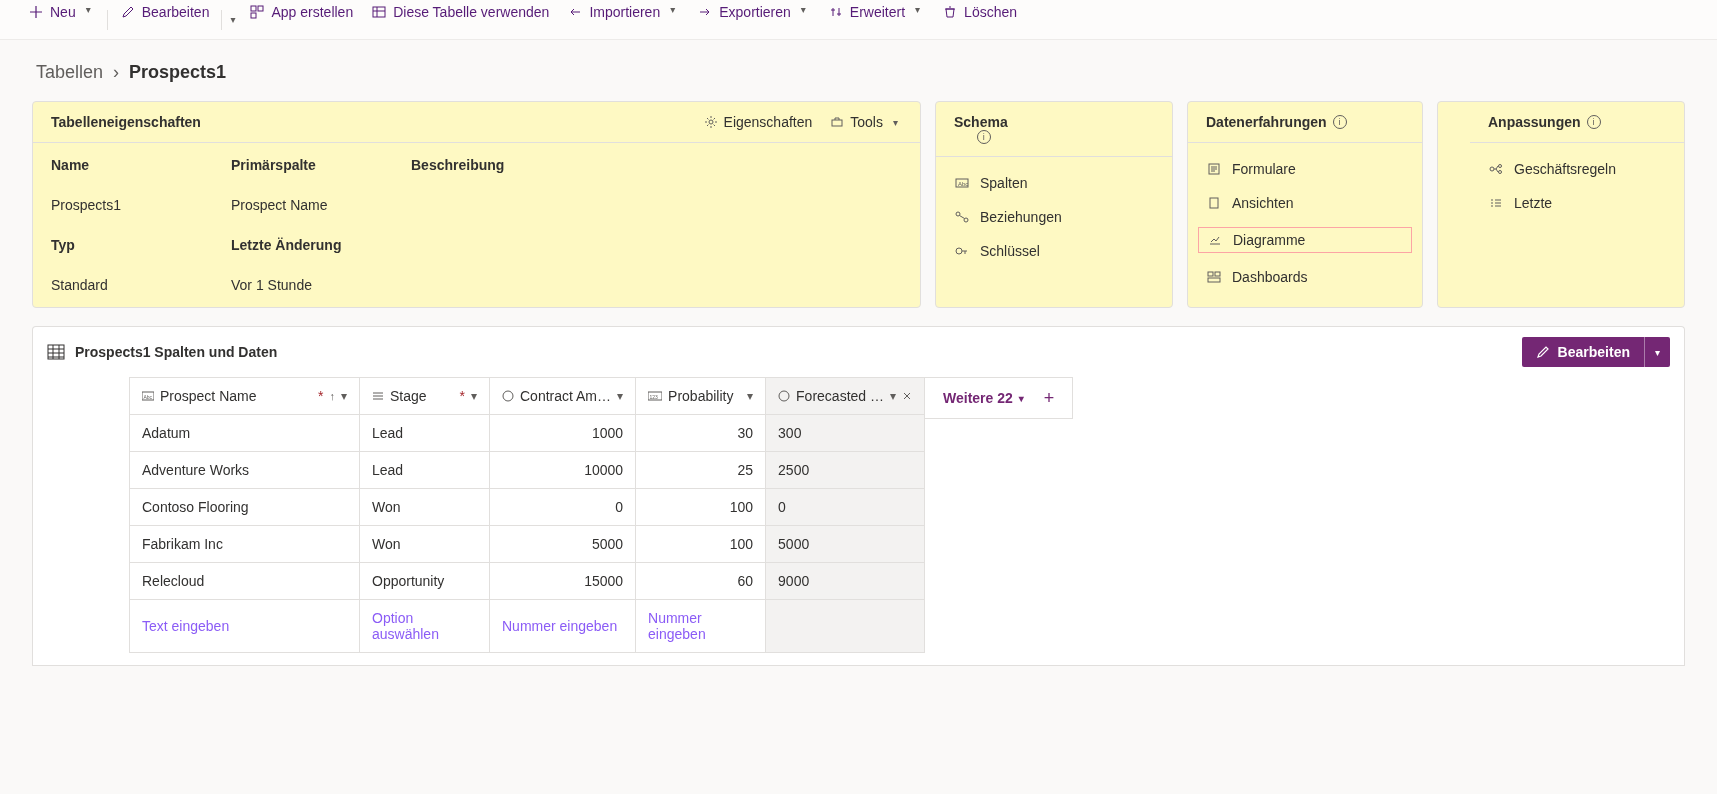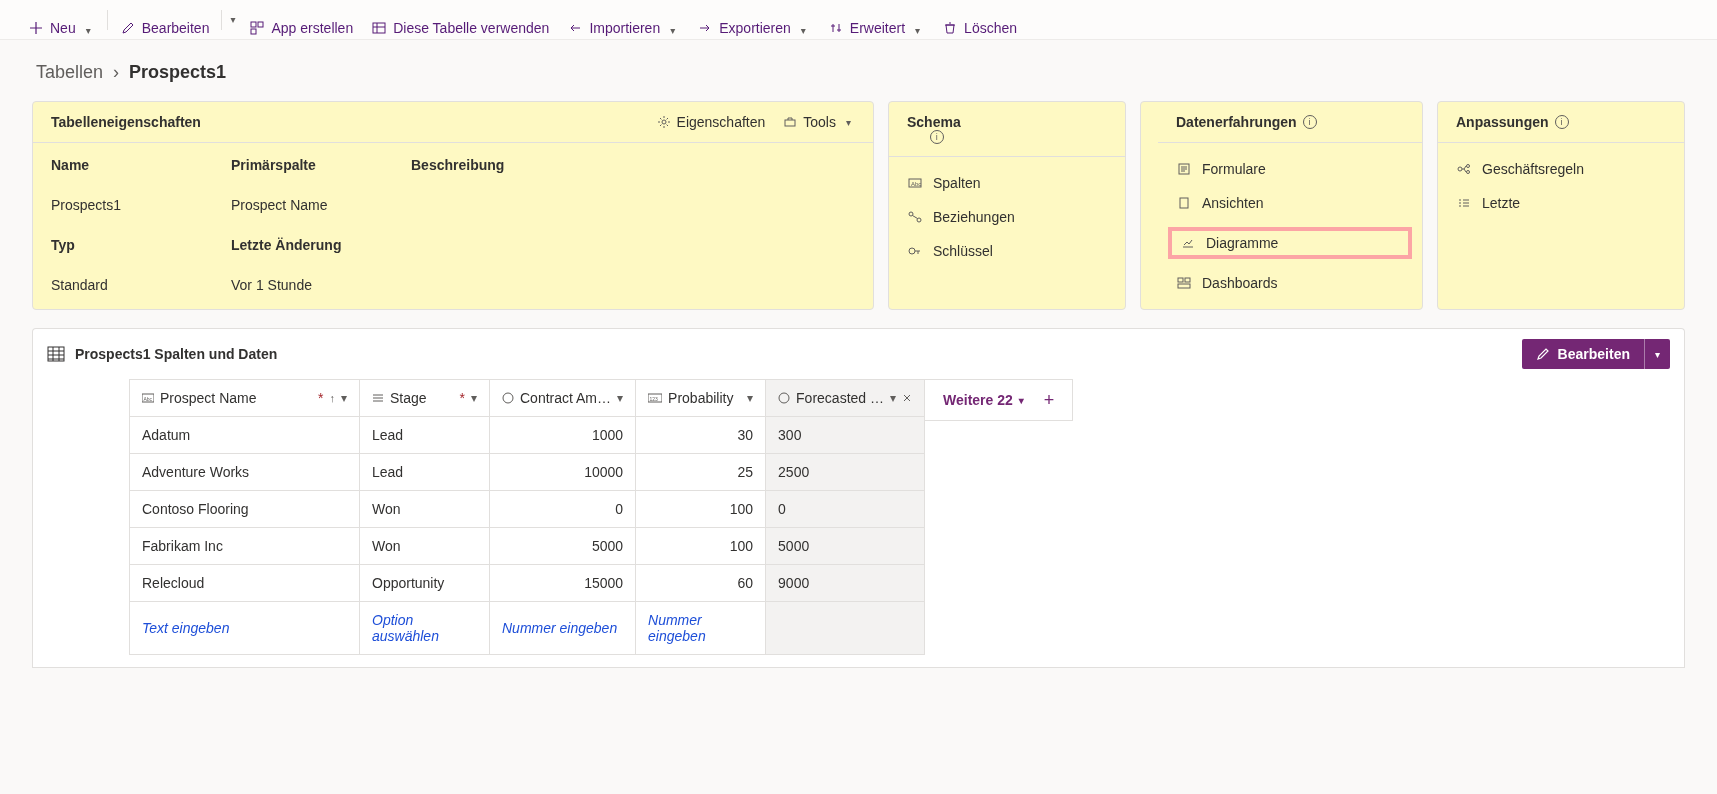--- a/index.html
+++ b/index.html
@@ -6,54 +6,54 @@
   body {
     font-family: "Segoe UI", -apple-system, sans-serif;
     font-size: 14px;
     color: #323130;
     background: #faf9f8;
     width: 1717px;
   }
 
   
   .command-bar { background: #fdfcfb; border-bottom: 1px solid #edebe9; height: 40px; display: flex; align-items: center; padding: 0 20px; gap: 2px; }
-  .cmd-item { display: inline-flex; align-items: flex-end; gap: 6px; padding: 0 8px; height: 32px; color: #561b77; cursor: pointer; font-size: 14px; }
+  .cmd-item { display: inline-flex; align-items: flex-start; gap: 6px; padding: 0 8px; height: 32px; color: #561b77; cursor: pointer; font-size: 14px; }
   .cmd-chevron { color: #605e5c; font-size: 10px; padding: 0 4px; }
   .cmd-divider { width: 1px; height: 20px; background: #e1dfdd; margin: 0 2px; }
   .cmd-icon { width: 16px; height: 16px; display: inline-flex; align-items: center; justify-content: center; }
 
   
   .breadcrumb-row { padding: 22px 36px 18px; display: flex; align-items: center; gap: 10px; font-size: 18px; }
   .breadcrumb-root { color: #605e5c; cursor:pointer; }
   .breadcrumb-sep { color: #605e5c; }
   .breadcrumb-current { font-weight: 600; color: #323130; }
 
   
   .cards-row { display: flex; gap: 14px; padding: 0 32px; }
   .card { background: #fef9c3; border: 1px solid #e1dfdd; border-radius: 4px; }
   .card-props { flex: 1 1 740px; }
   .card-schema { width: 238px; }
-  .card-data { width: 283px; padding-left: 17px; }
-  .card-custom { width: 248px; }
+  .card-data { width: 236px; }
+  .card-custom { width: 248px; padding-left: 32px; }
   .card-header { display: flex; align-items: center; justify-content: space-between; padding: 12px 18px; border-bottom: 1px solid #e1dfdd; font-weight: 600; }
   .card-header-actions { display: flex; gap: 18px; align-items: center; font-weight: 400; }
   .header-action { display: inline-flex; gap: 6px; align-items: center; color: #323130; cursor:pointer; }
   .info-icon { width:14px; height:14px; border:1px solid #605e5c; border-radius:50%; display:inline-flex; align-items:center; justify-content:center; font-size:9px; color:#605e5c; margin-left:6px; font-weight:400;}
   .card-body { padding: 14px 18px; }
   .card-body-flex { display:flex; flex-direction:column; gap:10px; }
 
   
   .props-grid { display: grid; grid-template-columns: 180px 180px 1fr; row-gap: 24px; }
   .prop-label { font-weight: 600; }
   .prop-value { color: #323130; }
 
   
   .link-item { display: flex; align-items: center; gap: 10px; padding: 4px 0; cursor: pointer; color: #323130; }
   .link-item .li-icon { width: 16px; display:inline-flex; justify-content:center; color:#605e5c; }
-  .highlighted { border: 4px solid #fca5a5; padding: 4px 8px; margin: 2px -8px; }
+  .highlighted { border: 1px solid #fca5a5; padding: 4px 8px; margin: 2px -8px; }
 
   
   .section-bar { margin: 18px 32px 0; background:#fff; border:1px solid #e1dfdd; border-bottom:none; border-radius:4px 4px 0 0; display:flex; align-items:center; justify-content:space-between; padding: 10px 14px; }
   .section-title { display:flex; align-items:center; gap:10px; font-weight:600; }
   .edit-split { display:flex; }
   .edit-btn { background:#742774; color:#fff; padding:7px 14px; font-weight:600; display:inline-flex; gap:8px; align-items:center; border-radius:2px 0 0 2px; cursor:pointer; }
   .edit-split .split { background:#742774; border-left:1px solid rgba(255,255,255,.4); color:#fff; padding:7px 10px; border-radius:0 2px 2px 0; cursor:pointer; font-size:10px; display:flex; align-items:center;}
 
   
   .grid-wrap { margin: 0 32px; background:#fff; border:1px solid #e1dfdd; border-top:none; padding-left: 96px; padding-bottom:12px; }
@@ -65,21 +65,21 @@
   .col-amount { width: 130px; text-align:right; }
   .col-prob { width: 130px; text-align:right; }
   .col-forecast { width: 130px; background:#f3f2f1 !important; }
   .th-inner { display:flex; align-items:center; gap:6px; }
   .th-inner .th-label { flex:1; }
   .th-icon { font-size:12px; color:#605e5c; }
   .req { color:#a4262c; }
   .extra-cells { display:inline-flex; align-items:center; gap:20px; padding:10px 18px; border:1px solid #e1dfdd; border-left:none; height:42px; vertical-align:top;}
   .more-cols { color:#742774; font-weight:600; cursor:pointer; display:inline-flex; gap:6px; align-items:center;}
   .add-col { color:#742774; font-size:18px; font-weight:400; cursor:pointer; }
-  .placeholder-row td { color:#1d4ed8; font-style:italic; }
+  .placeholder-row td { color:#8b5cf6; }
   td.num { text-align:right; }
   th.col-forecast, td.col-forecast { background:#f3f2f1; }
   .sort-arrow{font-size:11px;color:#605e5c;}
   svg { display:block; }
 </style>
 </head>
 <body>
 
 <div class="command-bar">
   <div class="cmd-item">

